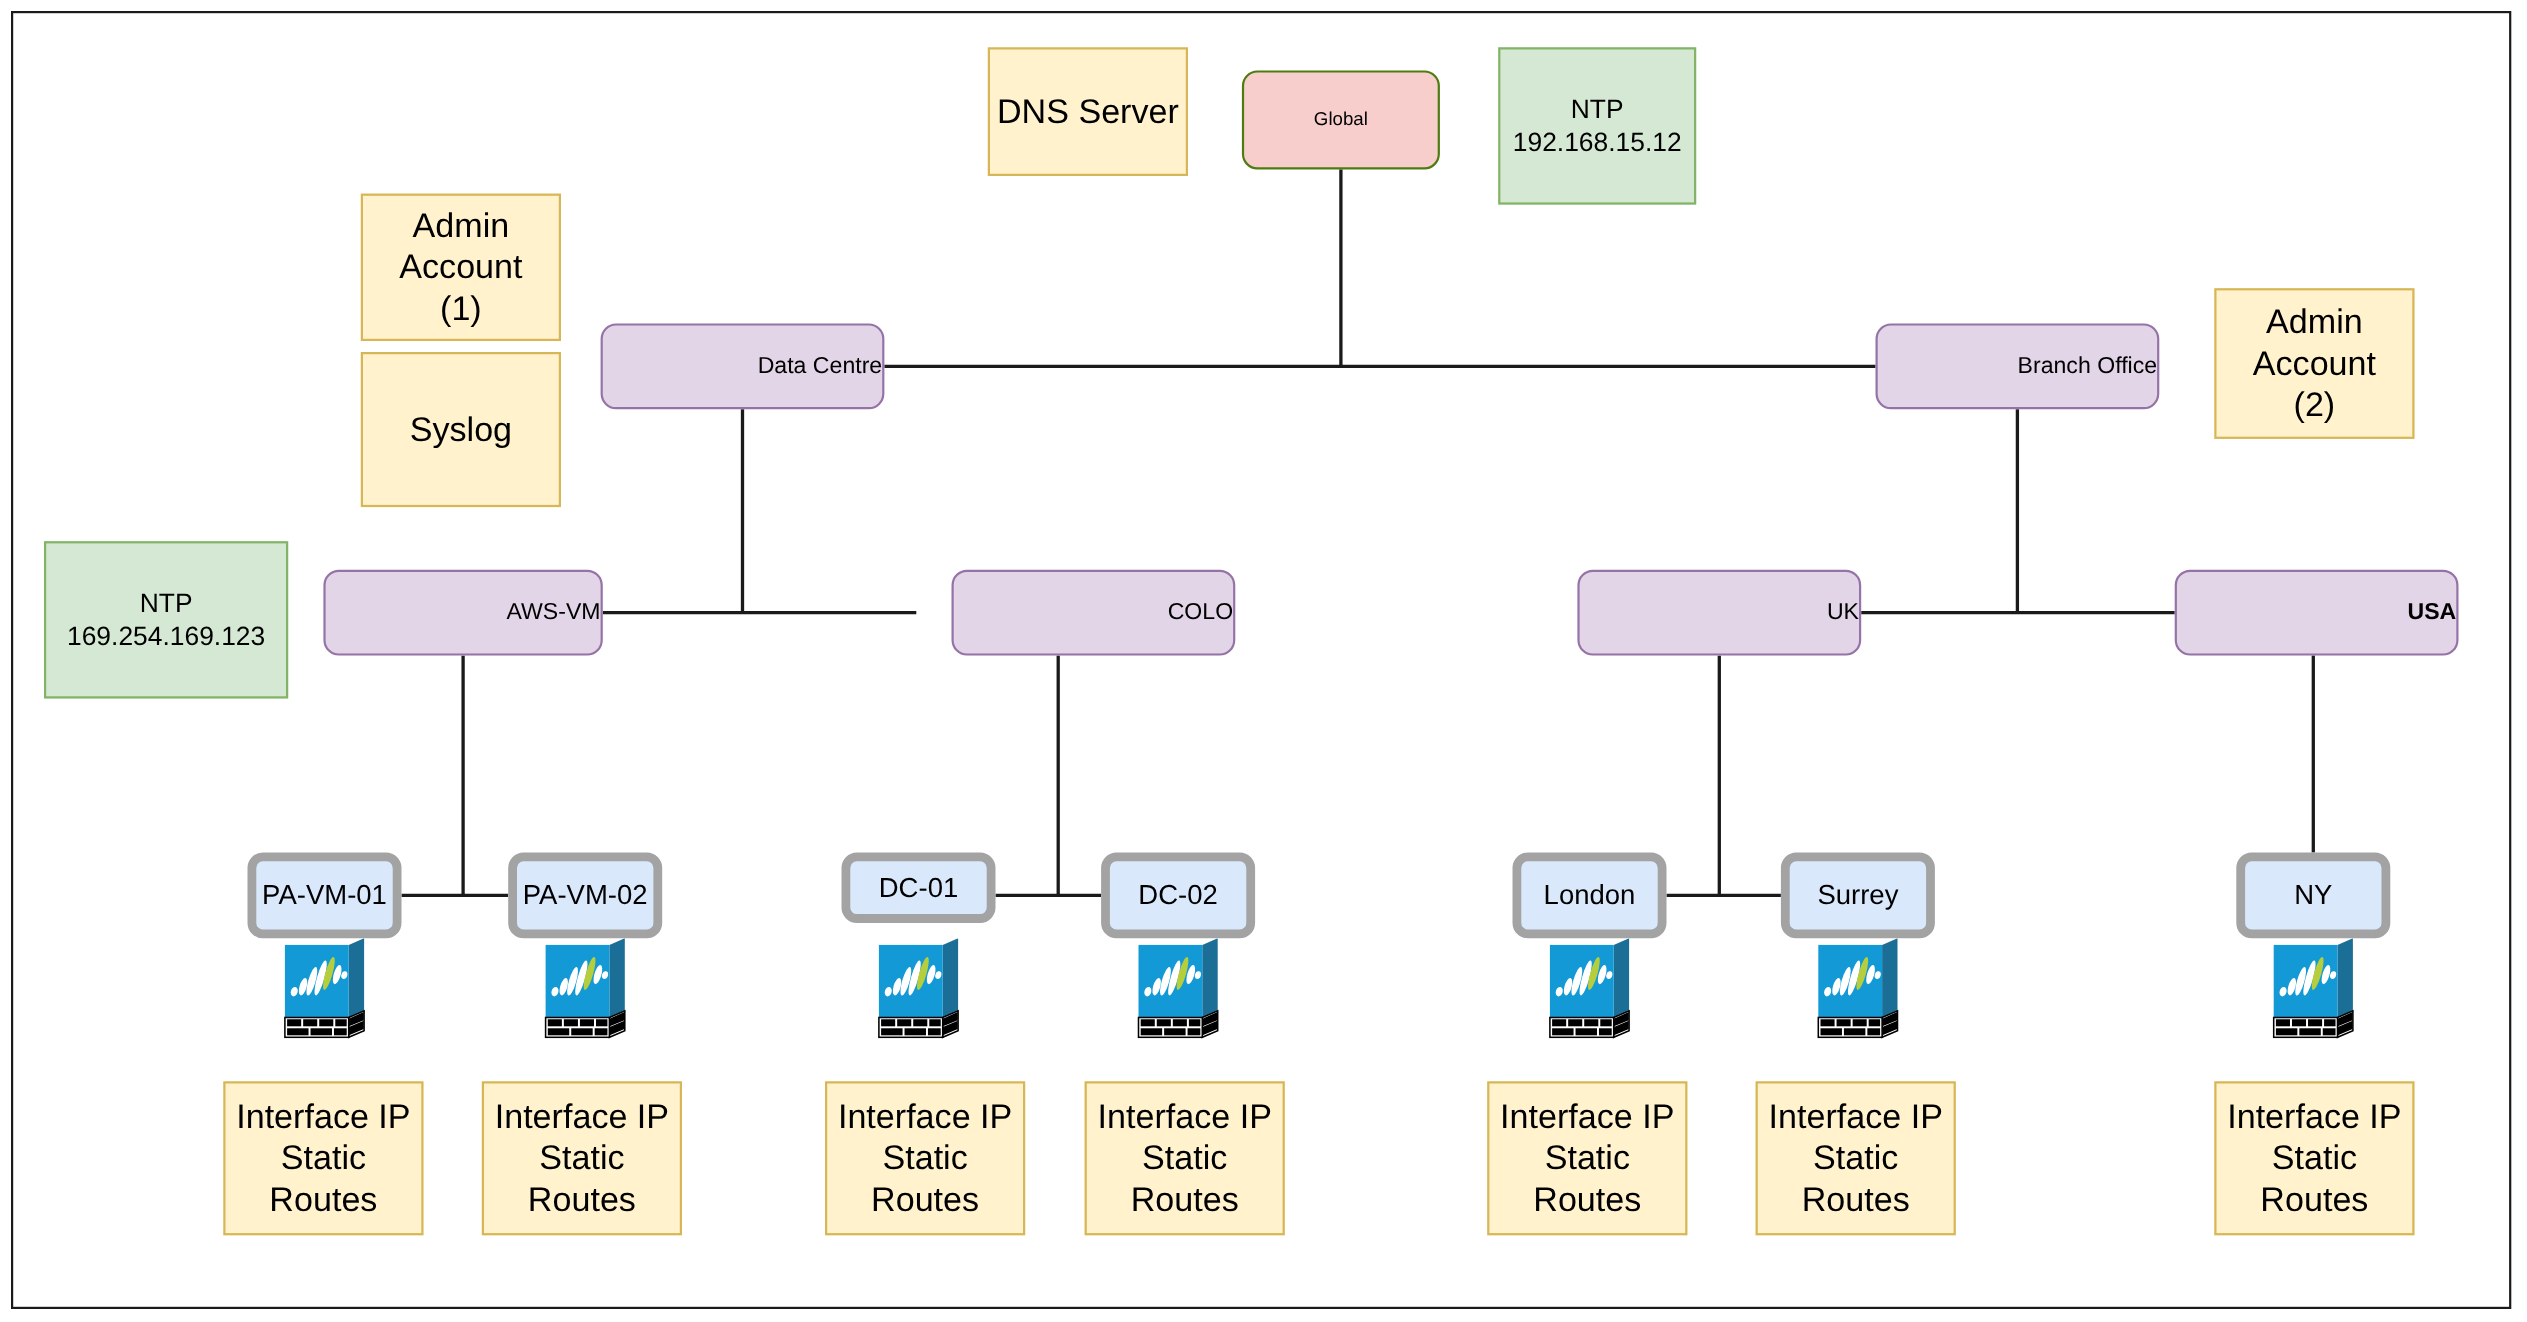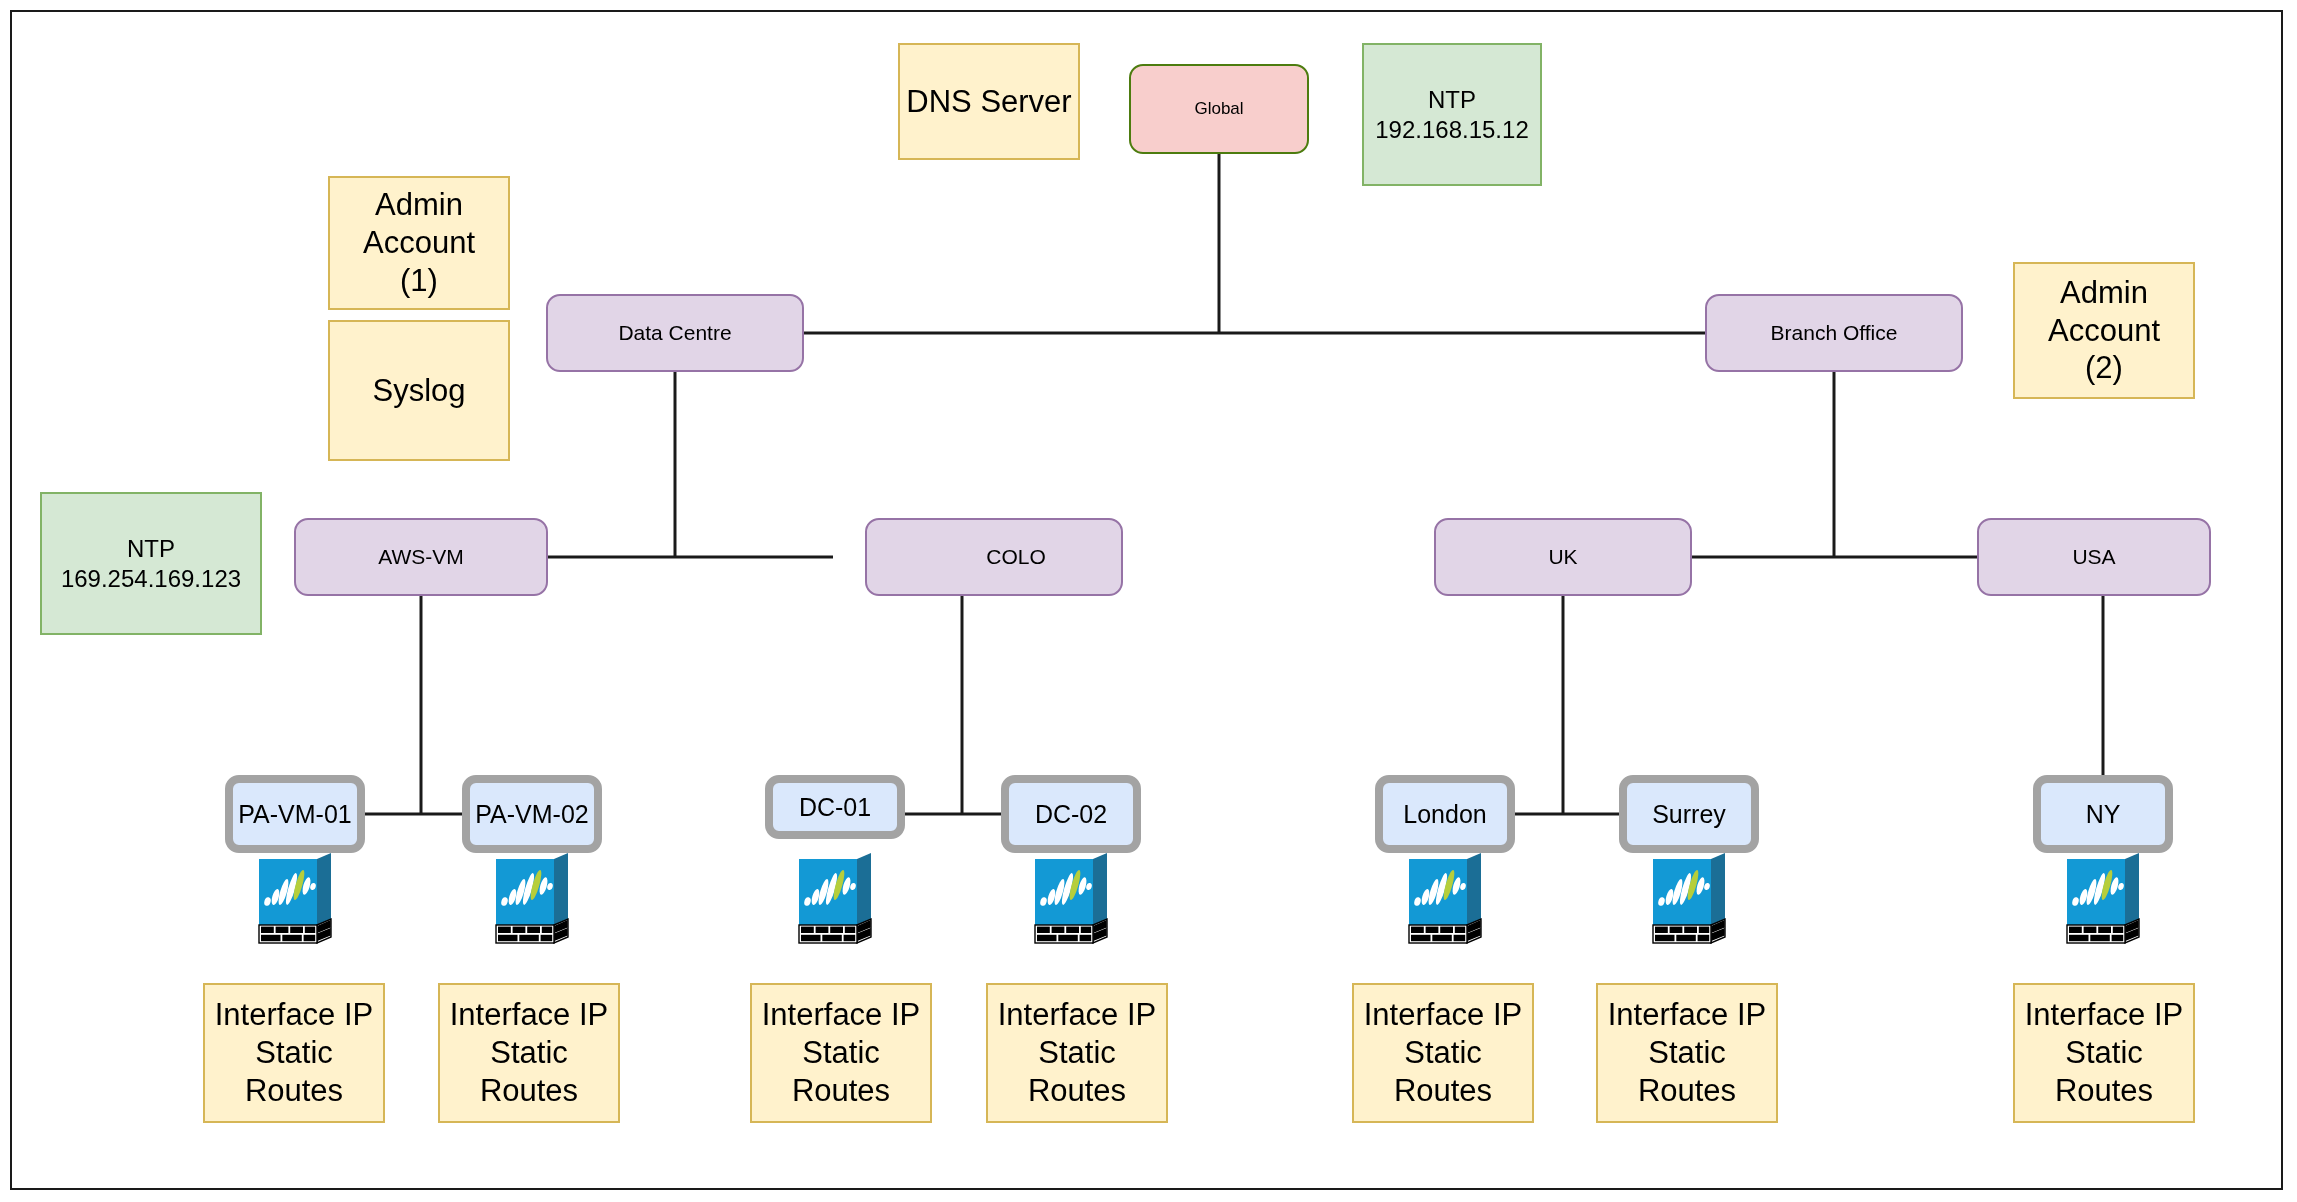--- a/index.html
+++ b/index.html
@@ -45,20 +45,21 @@
     color: #000000;
     line-height: 1.22;
     white-space: pre-line;
   }
   
   .grp {
     background: #e1d5e7;
     border: 2px solid #9673a6;
     border-radius: 14px;
     font-size: 21px;
+    justify-content: flex-end;
   }
   
   .global {
     background: #f8cecc;
     border: 2px solid #4d7c0f;
     border-radius: 14px;
     font-size: 17px;
   }
   
   .fwlabel {
@@ -125,21 +126,21 @@
       <div class="node note" style="left: 328px; top: 320px; width: 182px; height: 141px;"><span>Syslog</span></div>
       <div class="node grp" style="left: 546px; top: 294px; width: 258px; height: 78px;"><span>Data Centre</span></div>
       <div class="node grp" style="left: 1705px; top: 294px; width: 258px; height: 78px;"><span>Branch Office</span></div>
       <div class="node note" style="left: 2013px; top: 262px; width: 182px; height: 137px;"><span>Admin Account
 (2)</span></div>
       <div class="node greennote" style="left: 40px; top: 492px; width: 222px; height: 143px;"><span>NTP
 169.254.169.123</span></div>
       <div class="node grp" style="left: 294px; top: 518px; width: 254px; height: 78px;"><span>AWS-VM</span></div>
       <div class="node grp" style="left: 865px; top: 518px; width: 258px; height: 78px; padding-left: 44px;"><span>COLO</span></div>
       <div class="node grp" style="left: 1434px; top: 518px; width: 258px; height: 78px;"><span>UK</span></div>
-      <div class="node grp" style="left: 1977px; top: 518px; width: 234px; height: 78px;"><span>USA</span></div>
+      <div class="node grp" style="left: 1977px; top: 518px; width: 258px; height: 78px; font-weight: bold;"><span>USA</span></div>
       <div class="node fwlabel" style="left: 225px; top: 775px; width: 140px; height: 78px;"><span>PA-VM-01</span></div>
       <div class="node fwlabel" style="left: 462px; top: 775px; width: 140px; height: 78px;"><span>PA-VM-02</span></div>
       <div class="node fwlabel" style="left: 765px; top: 775px; width: 140px; height: 64px;"><span>DC-01</span></div>
       <div class="node fwlabel" style="left: 1001px; top: 775px; width: 140px; height: 78px;"><span>DC-02</span></div>
       <div class="node fwlabel" style="left: 1375px; top: 775px; width: 140px; height: 78px;"><span>London</span></div>
       <div class="node fwlabel" style="left: 1619px; top: 775px; width: 140px; height: 78px;"><span>Surrey</span></div>
       <div class="node fwlabel" style="left: 2033px; top: 775px; width: 140px; height: 78px;"><span>NY</span></div>
       <div class="node note" style="left: 203px; top: 983px; width: 182px; height: 140px;"><span>Interface IP
 Static Routes</span></div>
       <div class="node note" style="left: 438px; top: 983px; width: 182px; height: 140px;"><span>Interface IP

